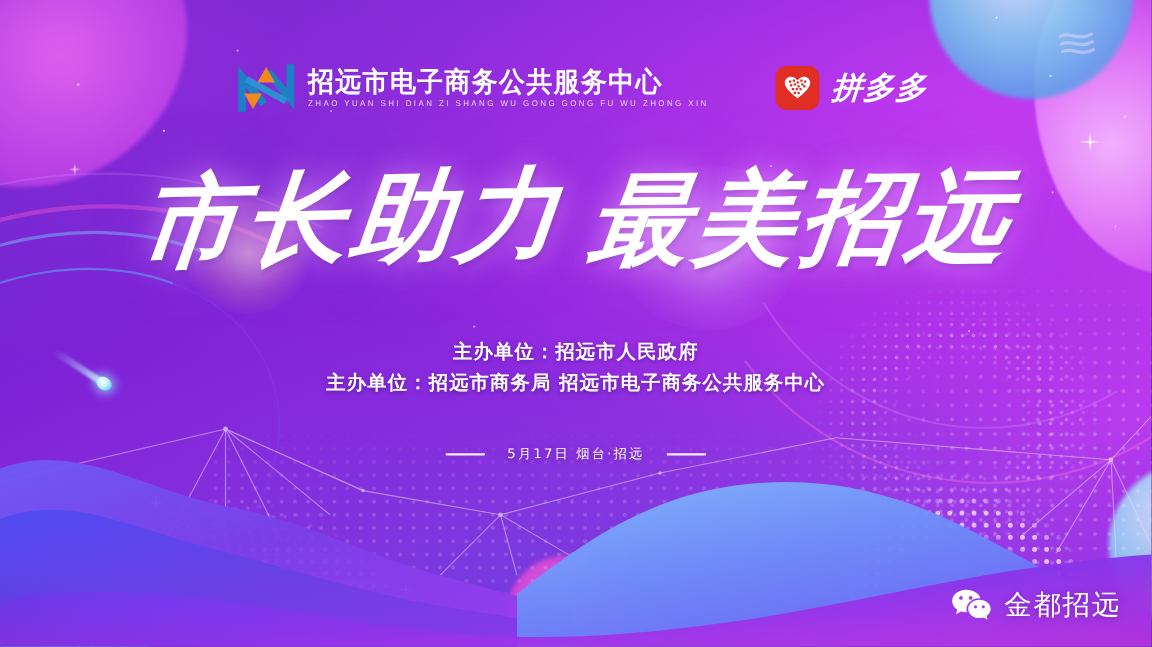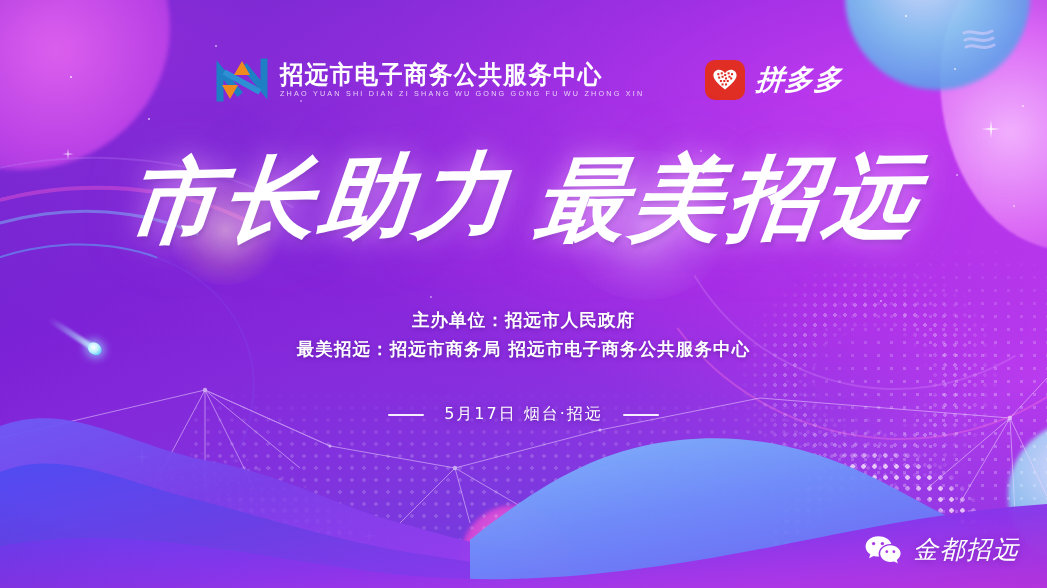--- a/index.html
+++ b/index.html
@@ -137,26 +137,26 @@
   
   .orgs{position:absolute;left:0;right:0;top:306px;text-align:center;z-index:6;font-weight:bold;}
   .orgs div{color:#fff;font-size:17.5px;line-height:29px;letter-spacing:1.1px;
     font-family:"DejaVu Sans","Liberation Sans",sans-serif;
     text-shadow:0 1px 4px rgba(70,15,130,.55);}
 
   
   .dateline{position:absolute;left:0;right:0;top:404px;display:flex;justify-content:center;
     align-items:center;gap:20px;z-index:6;}
   .dash{width:36px;height:2px;background:rgba(255,255,255,.92);border-radius:2px;}
-  .dateline .dtext{color:#fff;font-size:16px;letter-spacing:2px;
+  .dateline .dtext{color:#fff;font-size:12px;letter-spacing:2px;
     font-family:"DejaVu Sans","Liberation Sans",sans-serif;
     text-shadow:0 1px 5px rgba(70,15,130,.5);}
 
   
-  .wechat{position:absolute;right:28px;bottom:22px;display:flex;align-items:center;gap:11px;z-index:7;font-style:italic;}
+  .wechat{position:absolute;right:28px;bottom:22px;display:flex;align-items:center;gap:11px;z-index:7;}
   .wechat-icon{width:38px;height:32px;flex:none;}
   .wechat-text{color:#fff;font-size:25px;letter-spacing:1.5px;
     font-family:"DejaVu Sans","Liberation Sans",sans-serif;
     text-shadow:0 1px 6px rgba(90,20,150,.55);}
 
   .vignette{position:absolute;inset:0;pointer-events:none;
     background:radial-gradient(130% 110% at 50% 45%, rgba(0,0,0,0) 52%, rgba(45,10,95,.30) 100%);}
 </style>
 </head>
 <body>
@@ -319,21 +319,21 @@
   </div>
 
   <div class="hl-glow"></div>
   <div class="hl-glow hl-glow2"></div>
   <div class="headline">
     <span class="hl">市长助力</span><span class="hl hl2">最美招远</span>
   </div>
 
   <div class="orgs">
     <div>主办单位：招远市人民政府</div>
-    <div>最美招远：招远市商务局  招远市电子商务公共服务中心</div>
+    <div>主办单位：招远市商务局  招远市电子商务公共服务中心</div>
   </div>
 
   <div class="dateline">
     <span class="dash"></span>
     <span class="dtext">5月17日  烟台·招远</span>
     <span class="dash"></span>
   </div>
 
   <div class="wechat">
     <svg class="wechat-icon" viewBox="0 0 38 32">

